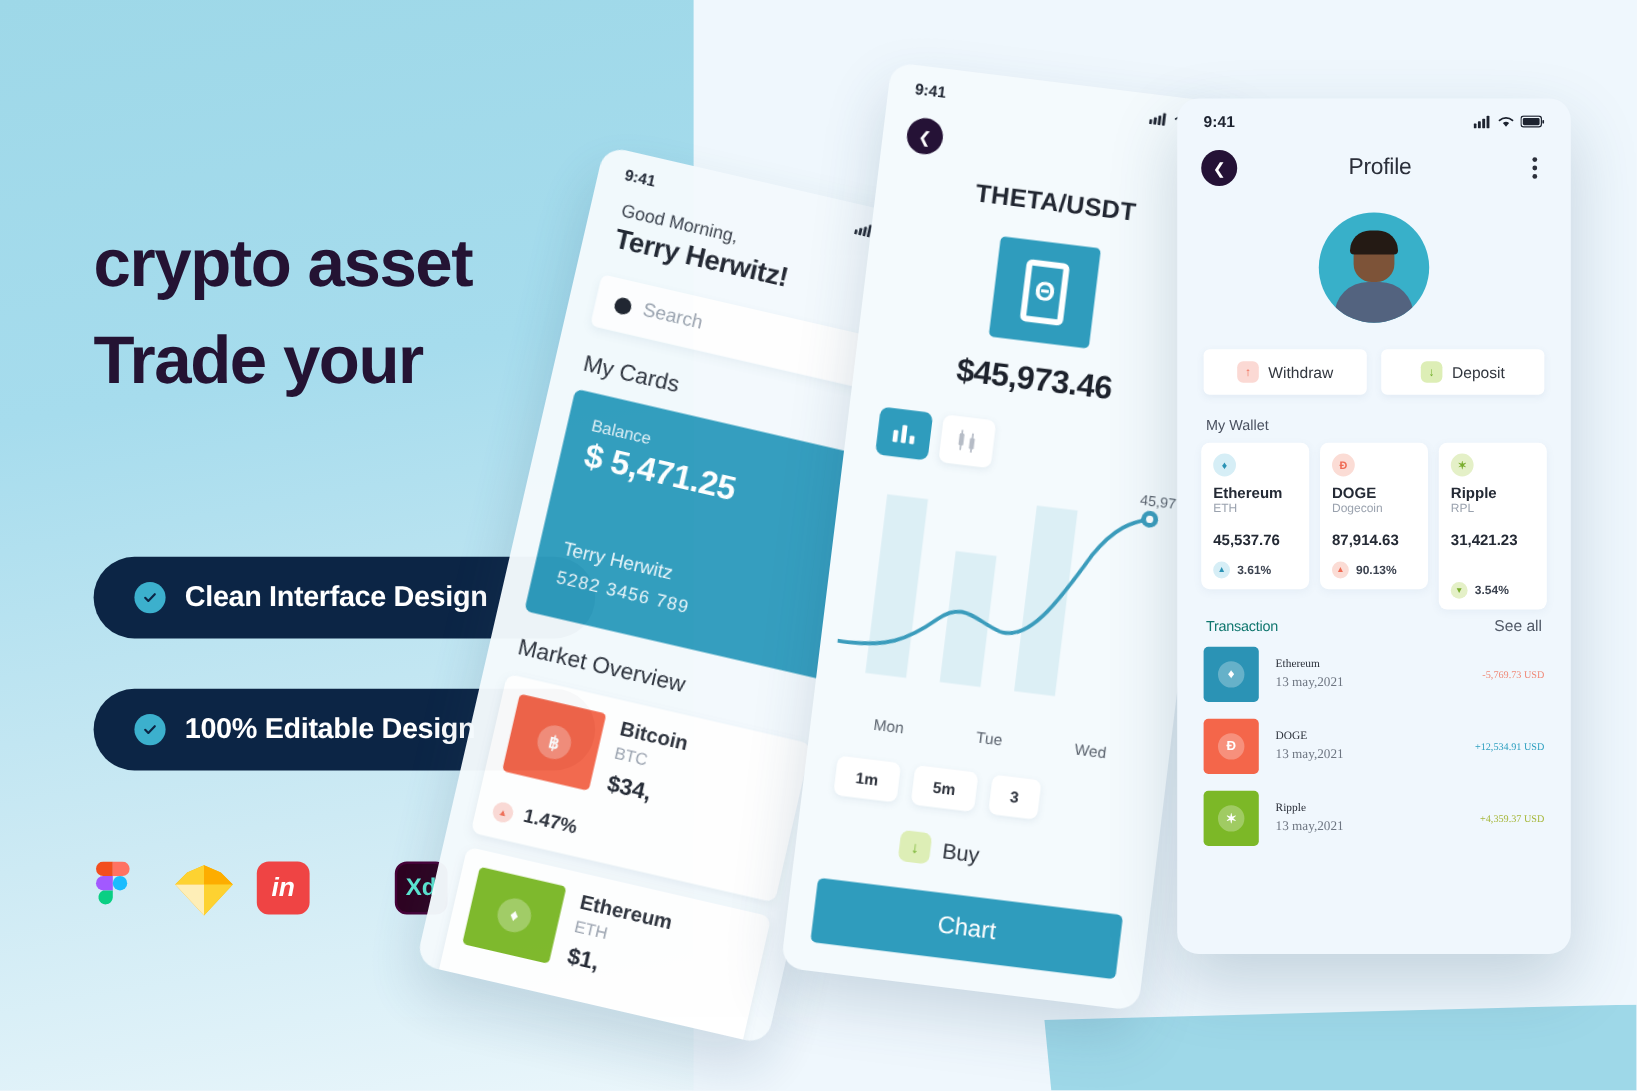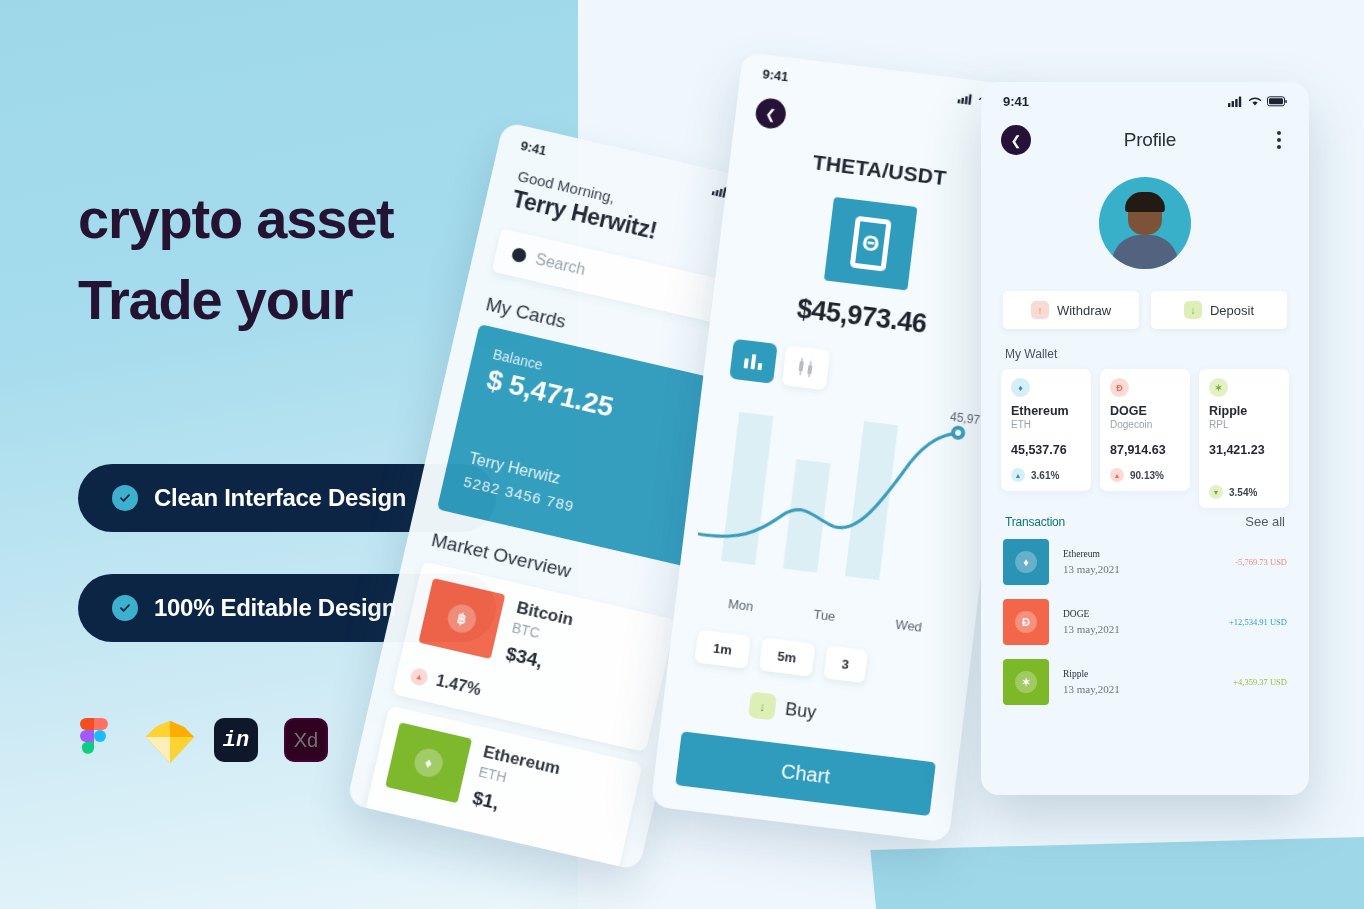--- a/index.html
+++ b/index.html
@@ -64,24 +64,24 @@
   .logo { width: 48px; height: 48px; position: relative; }
 
   
   .sketch svg, .logo svg { display: block; }
 
   .logo-sq {
     width: 44px; height: 44px; border-radius: 10px;
     display: flex; align-items: center; justify-content: center;
     font-style: italic; font-weight: 700; color: #fff; font-size: 22px;
   }
-  .invision { background: #0f172a; font-family: Liberation Mono, monospace; }
+  .invision { background: #ef4444; }
   .xd {
     background: #2e0220; border: 2px solid #470137;
-    font-style: normal; color: #737373; font-size: 20px; font-weight: 400;
+    font-style: normal; color: #5eead4; font-size: 20px; font-weight: 700; margin-left: 45px;
   }
 
   
   .phone {
     position: absolute;
     background: #f4fafd;
     border-radius: 18px;
     box-shadow: 0 22px 48px rgba(40,80,110,0.18);
     overflow: hidden;
   }

